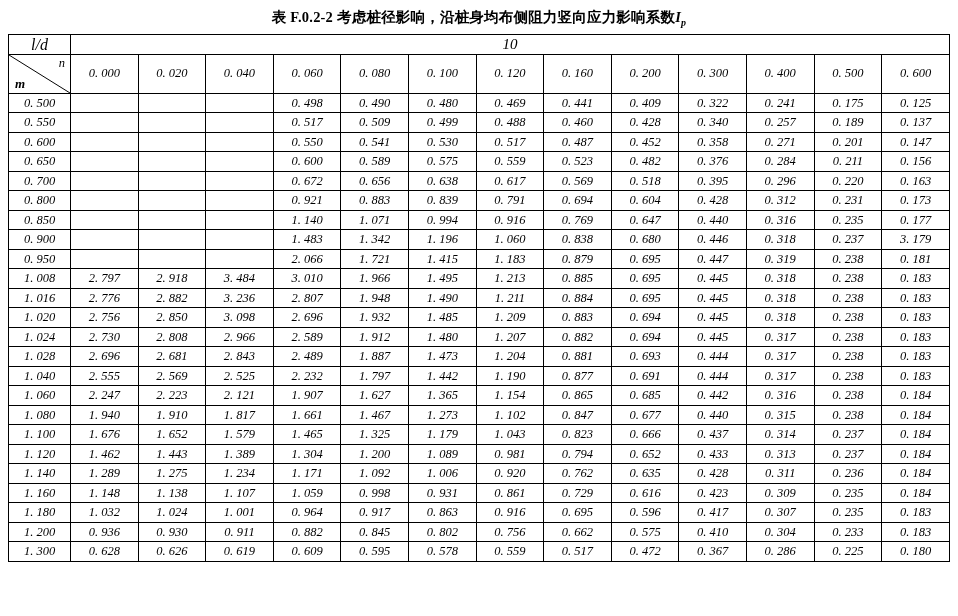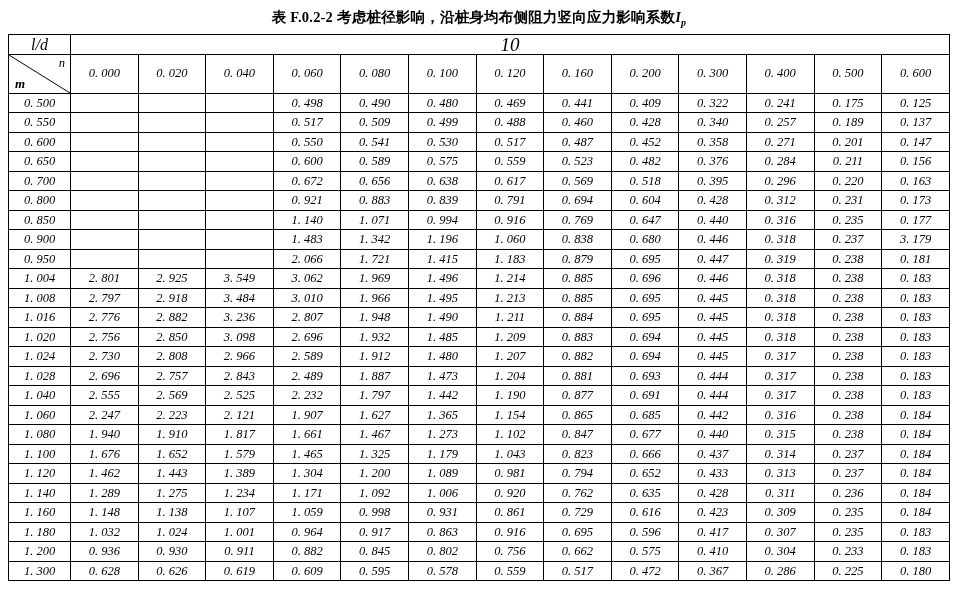--- a/index.html
+++ b/index.html
@@ -59,21 +59,21 @@
   
   col.c0 { width: 62px; }
   col.cx { width: 67.6px; }
 
   .hdr-ld {
     font-style: italic;
     font-size: 16px;
   }
   .hdr-ten {
     font-style: normal;
-    font-size: 19px;
+    font-size: 15px;
   }
   
   .corner {
     position: relative;
     height: 38px !important;
     line-height: normal !important;
     overflow: hidden;
   }
   .corner .slash {
     position: absolute;
@@ -304,36 +304,20 @@
           <td class="data-cell">1. 415</td>
           <td class="data-cell">1. 183</td>
           <td class="data-cell">0. 879</td>
           <td class="data-cell">0. 695</td>
           <td class="data-cell">0. 447</td>
           <td class="data-cell">0. 319</td>
           <td class="data-cell">0. 238</td>
           <td class="data-cell">0. 181</td>
         </tr>
         <tr class="body-row">
-          <td>1. 004</td>
-          <td class="data-cell">2. 801</td>
-          <td class="data-cell">2. 925</td>
-          <td class="data-cell">3. 549</td>
-          <td class="data-cell">3. 062</td>
-          <td class="data-cell">1. 969</td>
-          <td class="data-cell">1. 496</td>
-          <td class="data-cell">1. 214</td>
-          <td class="data-cell">0. 885</td>
-          <td class="data-cell">0. 696</td>
-          <td class="data-cell">0. 446</td>
-          <td class="data-cell">0. 318</td>
-          <td class="data-cell">0. 238</td>
-          <td class="data-cell">0. 183</td>
-        </tr>
-        <tr class="body-row">
           <td>1. 008</td>
           <td class="data-cell">2. 797</td>
           <td class="data-cell">2. 918</td>
           <td class="data-cell">3. 484</td>
           <td class="data-cell">3. 010</td>
           <td class="data-cell">1. 966</td>
           <td class="data-cell">1. 495</td>
           <td class="data-cell">1. 213</td>
           <td class="data-cell">0. 885</td>
           <td class="data-cell">0. 695</td>
@@ -386,21 +370,21 @@
           <td class="data-cell">0. 882</td>
           <td class="data-cell">0. 694</td>
           <td class="data-cell">0. 445</td>
           <td class="data-cell">0. 317</td>
           <td class="data-cell">0. 238</td>
           <td class="data-cell">0. 183</td>
         </tr>
         <tr class="body-row">
           <td>1. 028</td>
           <td class="data-cell">2. 696</td>
-          <td class="data-cell">2. 757</td>
+          <td class="data-cell">2. 681</td>
           <td class="data-cell">2. 843</td>
           <td class="data-cell">2. 489</td>
           <td class="data-cell">1. 887</td>
           <td class="data-cell">1. 473</td>
           <td class="data-cell">1. 204</td>
           <td class="data-cell">0. 881</td>
           <td class="data-cell">0. 693</td>
           <td class="data-cell">0. 444</td>
           <td class="data-cell">0. 317</td>
           <td class="data-cell">0. 238</td>

